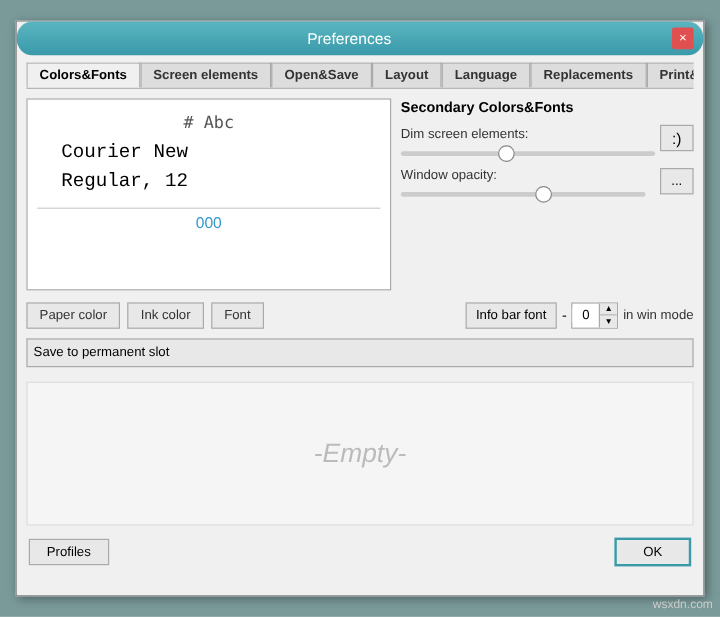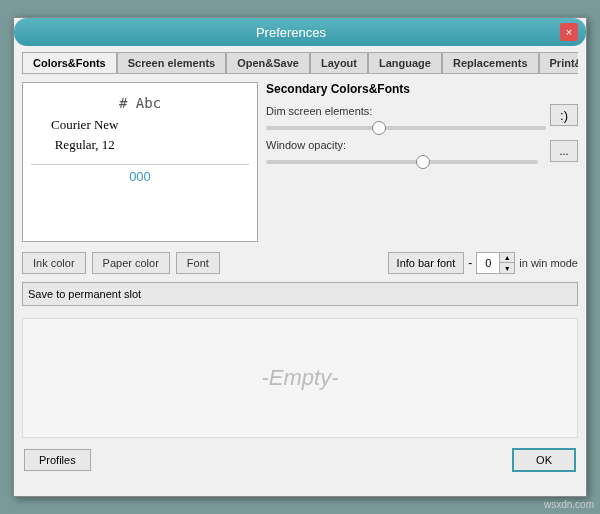--- a/index.html
+++ b/index.html
@@ -75,39 +75,39 @@
       font-weight: bold;
       margin-bottom: -1px;
       z-index: 1;
     }
     .main-area {
       display: flex;
       gap: 8px;
       margin-top: 8px;
     }
     .preview-box {
-      width: 236px;
+      width: 304px;
       min-height: 160px;
       border: 1px solid #aaa;
       background: white;
       display: flex;
       flex-direction: column;
       align-items: center;
       padding: 12px 8px 8px;
       position: relative;
     }
     .preview-hash {
       color: #555;
       font-family: monospace;
       font-size: 14px;
       margin-bottom: 4px;
     }
     .preview-font-name {
-      font-family: Liberation Serif, serif;
-      font-size: 13px;
+      font-family: Liberation Mono, monospace;
+      font-size: 16px;
       line-height: 1.5;
       text-align: center;
       align-self: flex-start;
       margin-left: 20px;
     }
     .preview-divider {
       width: 100%;
       border: none;
       border-top: 1px solid #ccc;
       margin: 10px 0 4px;
@@ -358,22 +358,22 @@
             <div class="slider-track" style="margin-top:8px;">
               <div class="slider-thumb opacity"></div>
             </div>
           </div>
           <button class="dots-btn">...</button>
         </div>
       </div>
     </div>
 
     <div class="buttons-row">
+      <button class="btn">Paper color</button>
       <button class="btn">Ink color</button>
-      <button class="btn">Paper color</button>
       <button class="btn">Font</button>
       <div class="info-bar-group">
         <button class="info-bar-font-btn">Info bar font</button>
         <span>-</span>
         <div class="spinbox">
           <input class="spinbox-val" type="text" value="0" style="">
           <div class="spinbox-arrows">
             <button class="spinbox-arrow">▲</button>
             <button class="spinbox-arrow">▼</button>
           </div>

